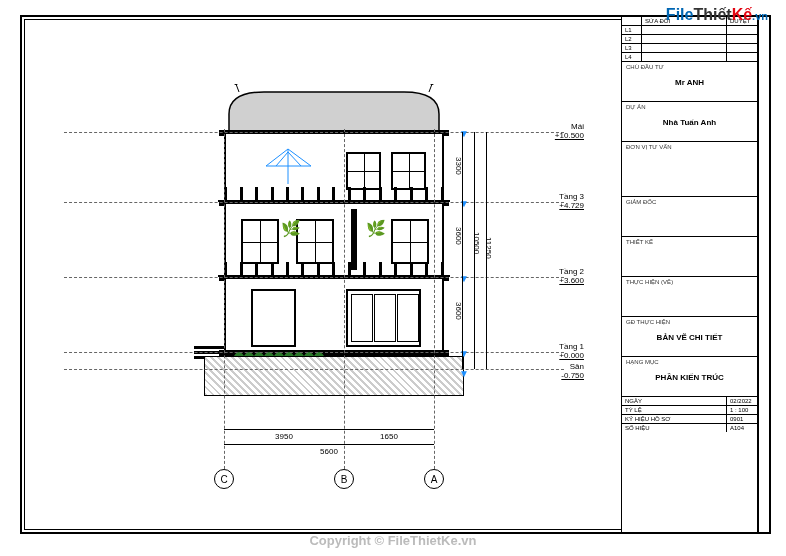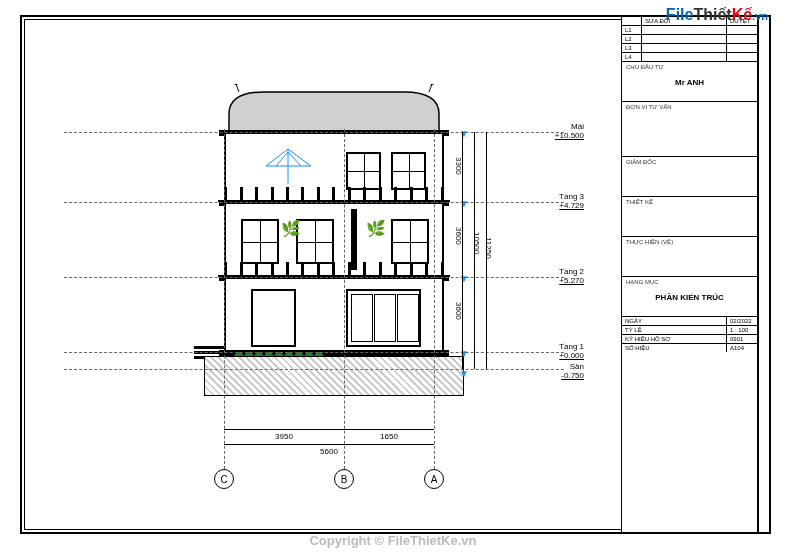--- a/index.html
+++ b/index.html
@@ -236,21 +236,21 @@
     <div class="level l-roof">
         <div class="name">Mái</div>
         <div class="elev">+10.500</div>
       </div>
     <div class="level l-3">
         <div class="name">Tầng 3</div>
         <div class="elev">+4.729</div>
       </div>
     <div class="level l-2">
         <div class="name">Tầng 2</div>
-        <div class="elev">+5.270</div>
+        <div class="elev">+3.600</div>
       </div>
     <div class="level l-1">
         <div class="name">Tầng 1</div>
         <div class="elev">+0.000</div>
       </div>
     <div class="level l-g">
         <div class="name">Sân</div>
         <div class="elev">-0.750</div>
       </div>
 
@@ -298,31 +298,39 @@
     </div>
   <div class="mini-row">
       <div class="c1">L4</div>
       <div class="c2"></div>
       <div class="c3"></div>
     </div>
   <div class="tb-row h2">
       <div class="tb-label">CHỦ ĐẦU TƯ</div>
       <div class="tb-val">Mr ANH</div>
     </div>
+  <div class="tb-row h2">
+      <div class="tb-label">DỰ ÁN</div>
+      <div class="tb-val">Nhà Tuấn Anh</div>
+    </div>
   <div class="tb-row h">
       <div class="tb-label">ĐƠN VỊ TƯ VẤN</div>
     </div>
   <div class="tb-row h2">
       <div class="tb-label">GIÁM ĐỐC</div>
     </div>
   <div class="tb-row h2">
       <div class="tb-label">THIẾT KẾ</div>
     </div>
   <div class="tb-row h2">
       <div class="tb-label">THỰC HIỆN (VẼ)</div>
+    </div>
+  <div class="tb-row h2">
+      <div class="tb-label">GĐ THỰC HIỆN</div>
+      <div class="tb-val">BẢN VẼ CHI TIẾT</div>
     </div>
   <div class="tb-row h2">
       <div class="tb-label">HẠNG MỤC</div>
       <div class="tb-val">PHẦN KIẾN TRÚC</div>
     </div>
   <div class="mini-row">
       <div class="c2">NGÀY</div>
       <div class="c3">02/2022</div>
     </div>
   <div class="mini-row">

